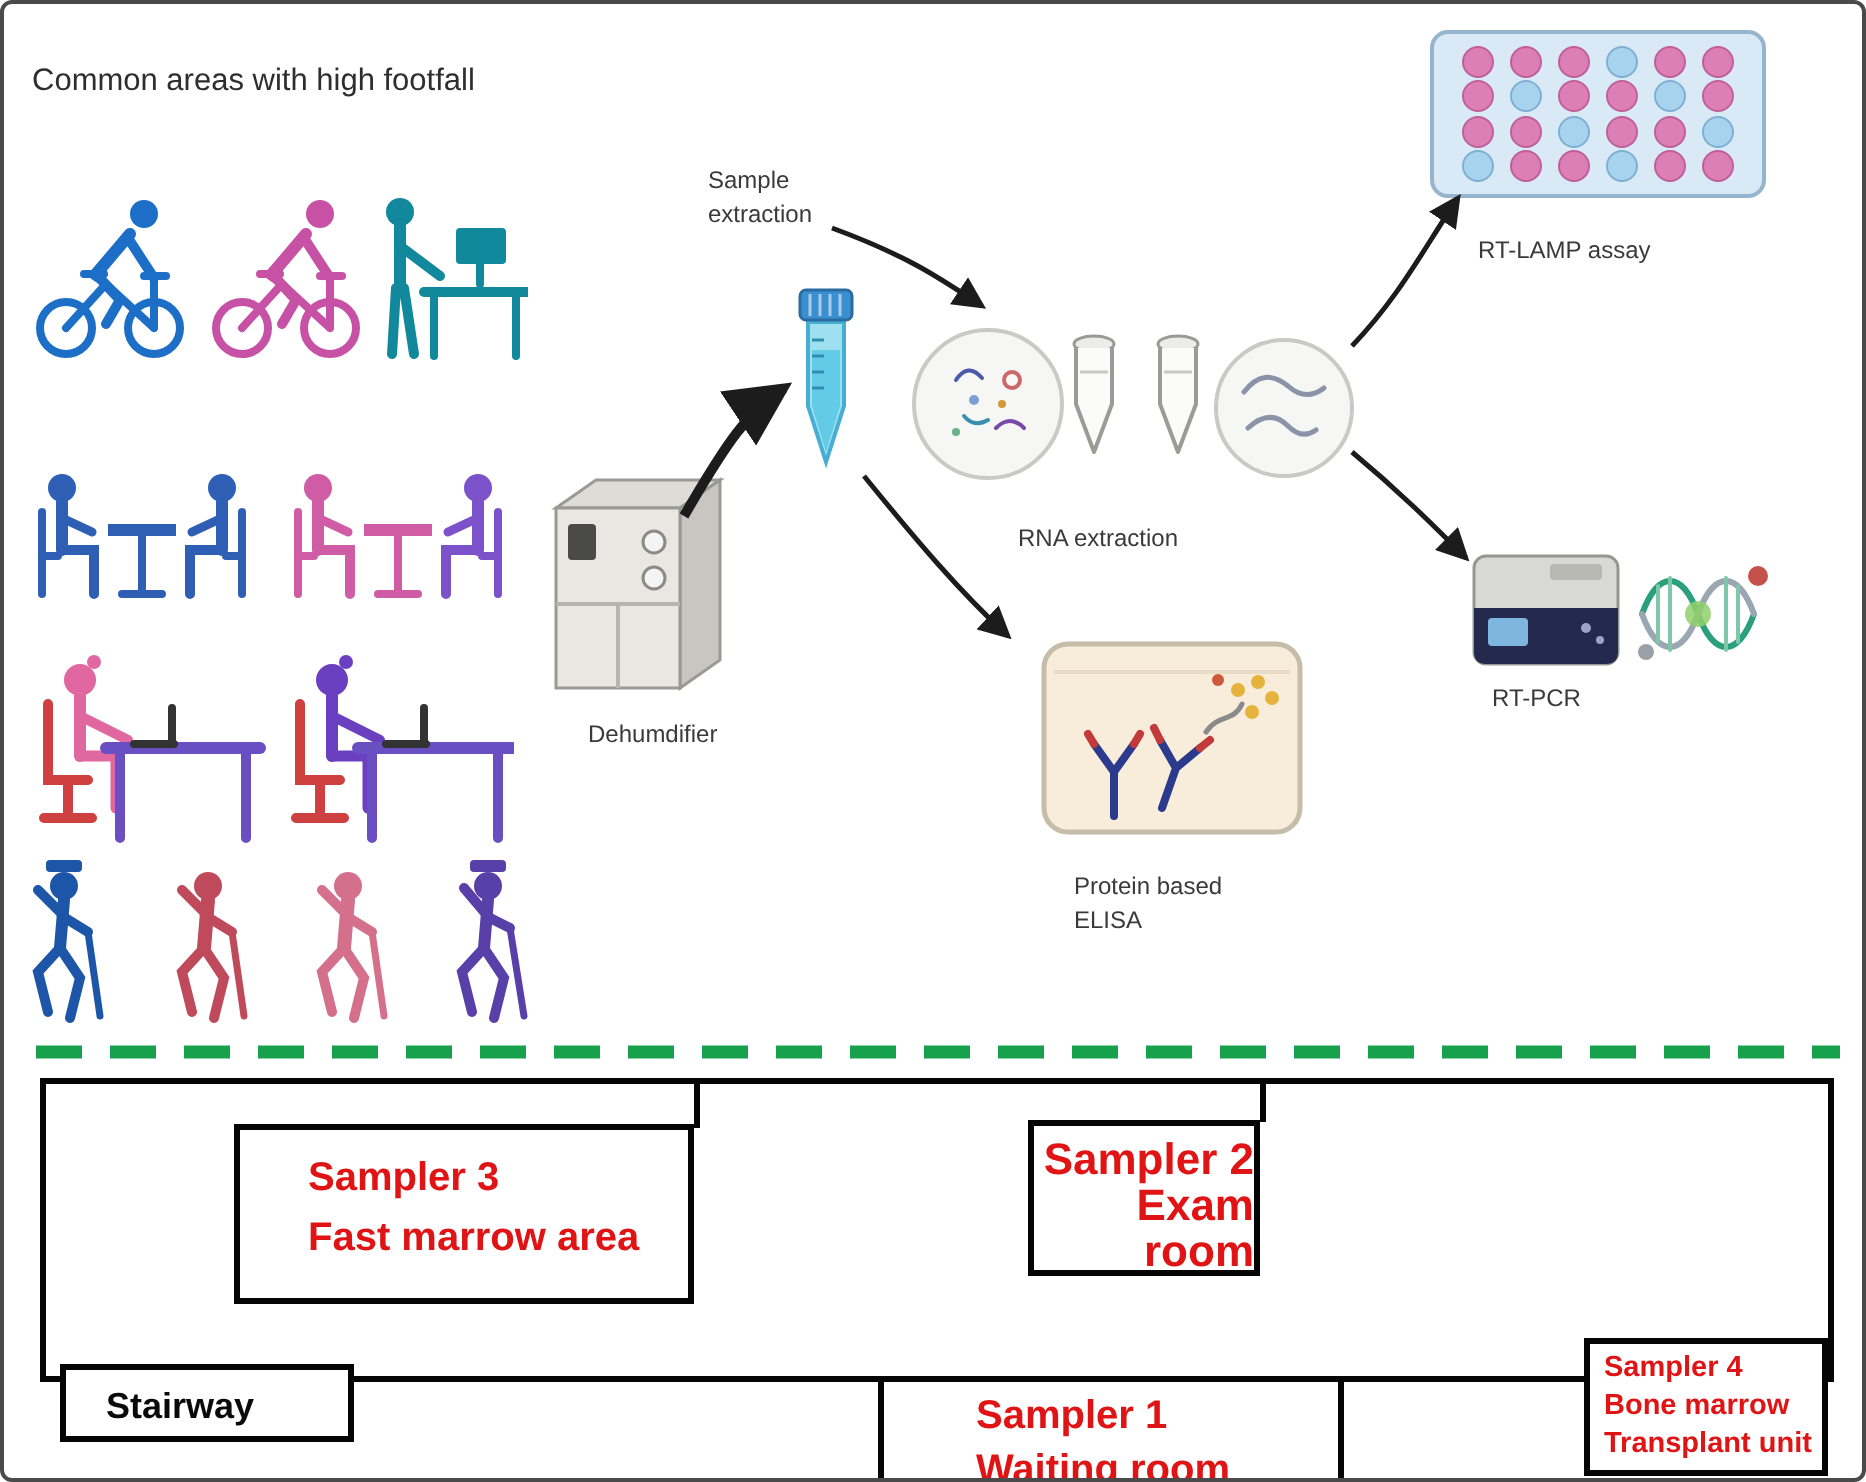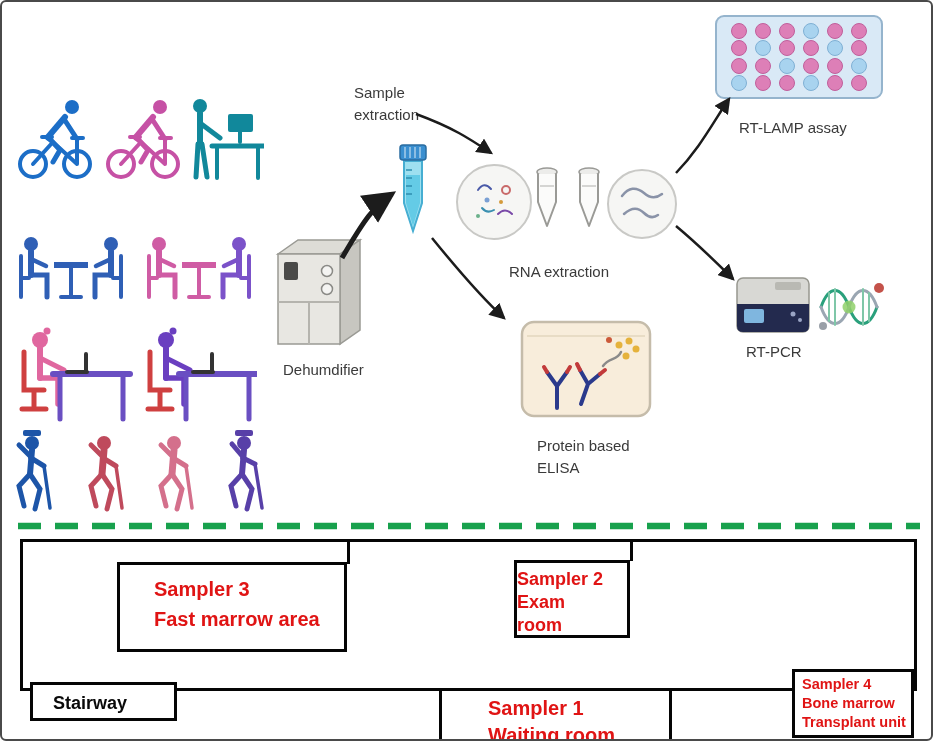--- a/index.html
+++ b/index.html
@@ -1,35 +1,35 @@
 <!DOCTYPE html>
 <html style="--red: #e01414; --green: #18a14d; --well-pink: #dd7fb7; --well-blue: #a8d3ef;"><head>
 <meta charset="utf-8">
 <style>
   * { box-sizing: border-box; margin: 0; padding: 0; }
   body { background: #ffffff; font-family: "Liberation Sans", sans-serif; }
   #canvas { position: relative; width: 933px; height: 741px; background: #fff;
             border: 2px solid #4a4a4a; border-radius: 6px; overflow: hidden; }
   .abs { position: absolute; }
-  .dlabel { position: absolute; font-size: 15px; color: #3a3a3a; line-height: 1.45; }
+  .dlabel { position: absolute; font-size: 12px; color: #3a3a3a; line-height: 1.45; }
 
   #title { position: absolute; left: 14px; top: 30px; font-size: 15.5px; color: #2e2e2e; }
 
   #svg-cyclists { left: 12px;  top: 78px;  }
   #svg-tables   { left: 15px;  top: 216px; }
   #svg-desks    { left: 15px;  top: 314px; }
   #svg-elderly  { left: 10px;  top: 426px; }
   #svg-dehumidifier { left: 266px; top: 228px; }
   #svg-tube     { left: 396px; top: 141px; }
   #svg-rna      { left: 452px; top: 156px; }
   #svg-rtpcr    { left: 733px; top: 272px; }
   #svg-elisa    { left: 517px; top: 310px; }
 
   #lbl-sample       { left: 352px; top: 80px;  }
-  #lbl-dehumidifier { left: 281px; top: 357px; }
+  #lbl-dehumidifier { left: 292px; top: 357px; }
   #lbl-rna          { left: 507px; top: 259px; }
   #lbl-rtlamp       { left: 737px; top: 115px; }
   #lbl-rtpcr        { left: 744px; top: 339px; }
   #lbl-elisa        { left: 535px; top: 433px; }
 
   #plate { position: absolute; left: 713px; top: 13px; width: 168px; height: 84px;
            background: #d9e9f6; border: 2px solid #95b4cd; border-radius: 9px;
            display: grid; grid-template-columns: repeat(6, 1fr);
            justify-items: center; align-items: center; padding: 5px 10px; }
   .well { width: 16px; height: 16px; border-radius: 50%; }
@@ -37,31 +37,32 @@
   .well-blue { background: var(--well-blue, #a8d3ef); border: 1px solid #7fb0d4; }
 
   #overlay { left: 0; top: 0; pointer-events: none; }
 
   #floorplan { position: absolute; left: 18px; top: 537px; width: 897px; height: 152px;
                border: 3px solid #050505; }
   .stub { position: absolute; top: 0; width: 3px; background: #050505; }
   .room { position: absolute; border: 3px solid #050505; background: #fff;
           color: var(--red, #e01414); font-weight: bold; }
   #room-s3 { left: 94px;  top: 20px;  width: 230px; height: 90px; font-size: 20px; line-height: 30px; padding: 9px 0 0 34px; }
-  #room-s2 { left: 491px; top: 18px;  width: 116px; height: 78px; font-size: 18px; line-height: 23px; text-align: left; padding-top: 5px; }
+  #room-s2 { left: 491px; top: 18px;  width: 116px; height: 78px; font-size: 22px; line-height: 23px; text-align: right; padding-top: 5px; }
   #room-s1 { left: 416px; top: 118px; width: 233px; height: 61px; font-size: 20px; line-height: 27px; padding: 4px 0 0 46px; margin-top: 28px; }
   #room-s4 { left: 769px; top: 110px; width: 122px; height: 69px; font-size: 14.5px; line-height: 19px; padding: 3px 0 0 7px; margin-top: 17px; }
   #room-stairway { left: 7px; top: 140px; width: 147px; height: 39px;
                    color: #0a0a0a; font-weight: 600; font-size: 18px; padding: 8px 0 0 20px; }
 </style>
 </head>
 <body>
 
 <div id="canvas">
 
+  <div id="title">Common areas with high footfall</div>
 
   <svg id="svg-cyclists" class="abs" width="250" height="102" viewBox="0 0 250 102">
     <g stroke="#1c6ec7" fill="none" stroke-linecap="round">
       <circle cx="19" cy="84" r="13" stroke-width="4"></circle>
       <circle cx="63" cy="84" r="13" stroke-width="4"></circle>
       <path d="M19 84 L39 62 L63 84 M33 58 L39 62 M63 60 L63 84" stroke-width="4"></path>
       <path d="M28 57 L38 57 M58 58 L69 58" stroke-width="4"></path>
       <circle cx="58" cy="27" r="7" fill="#1c6ec7" stroke="none"></circle>
       <path d="M34 57 L51 37" stroke-width="6"></path>
       <path d="M50 39 L63 59" stroke-width="5"></path>

